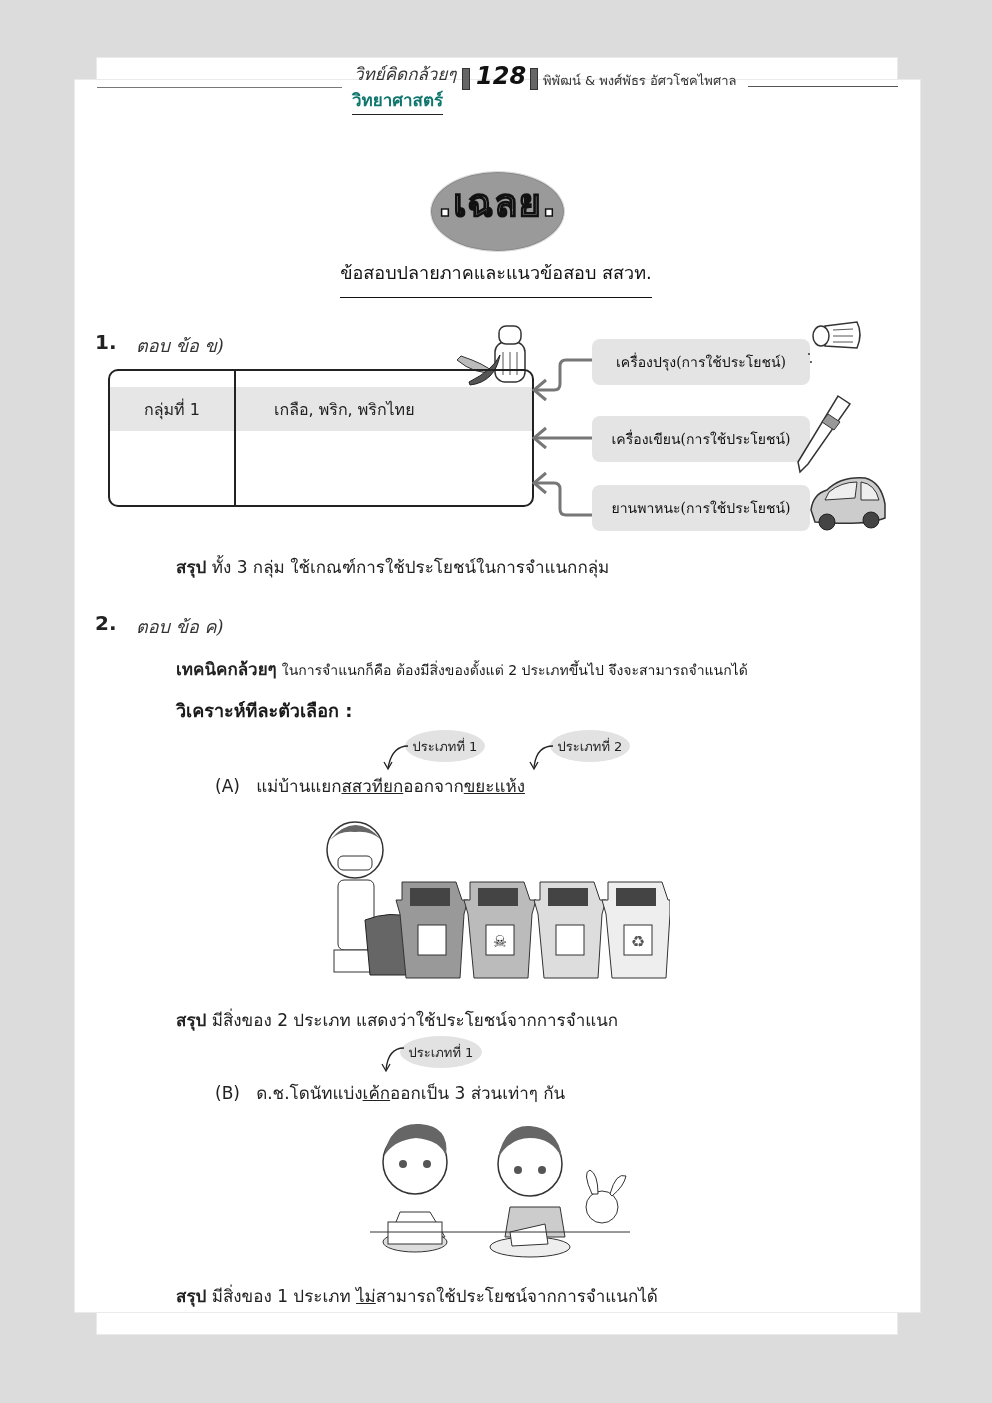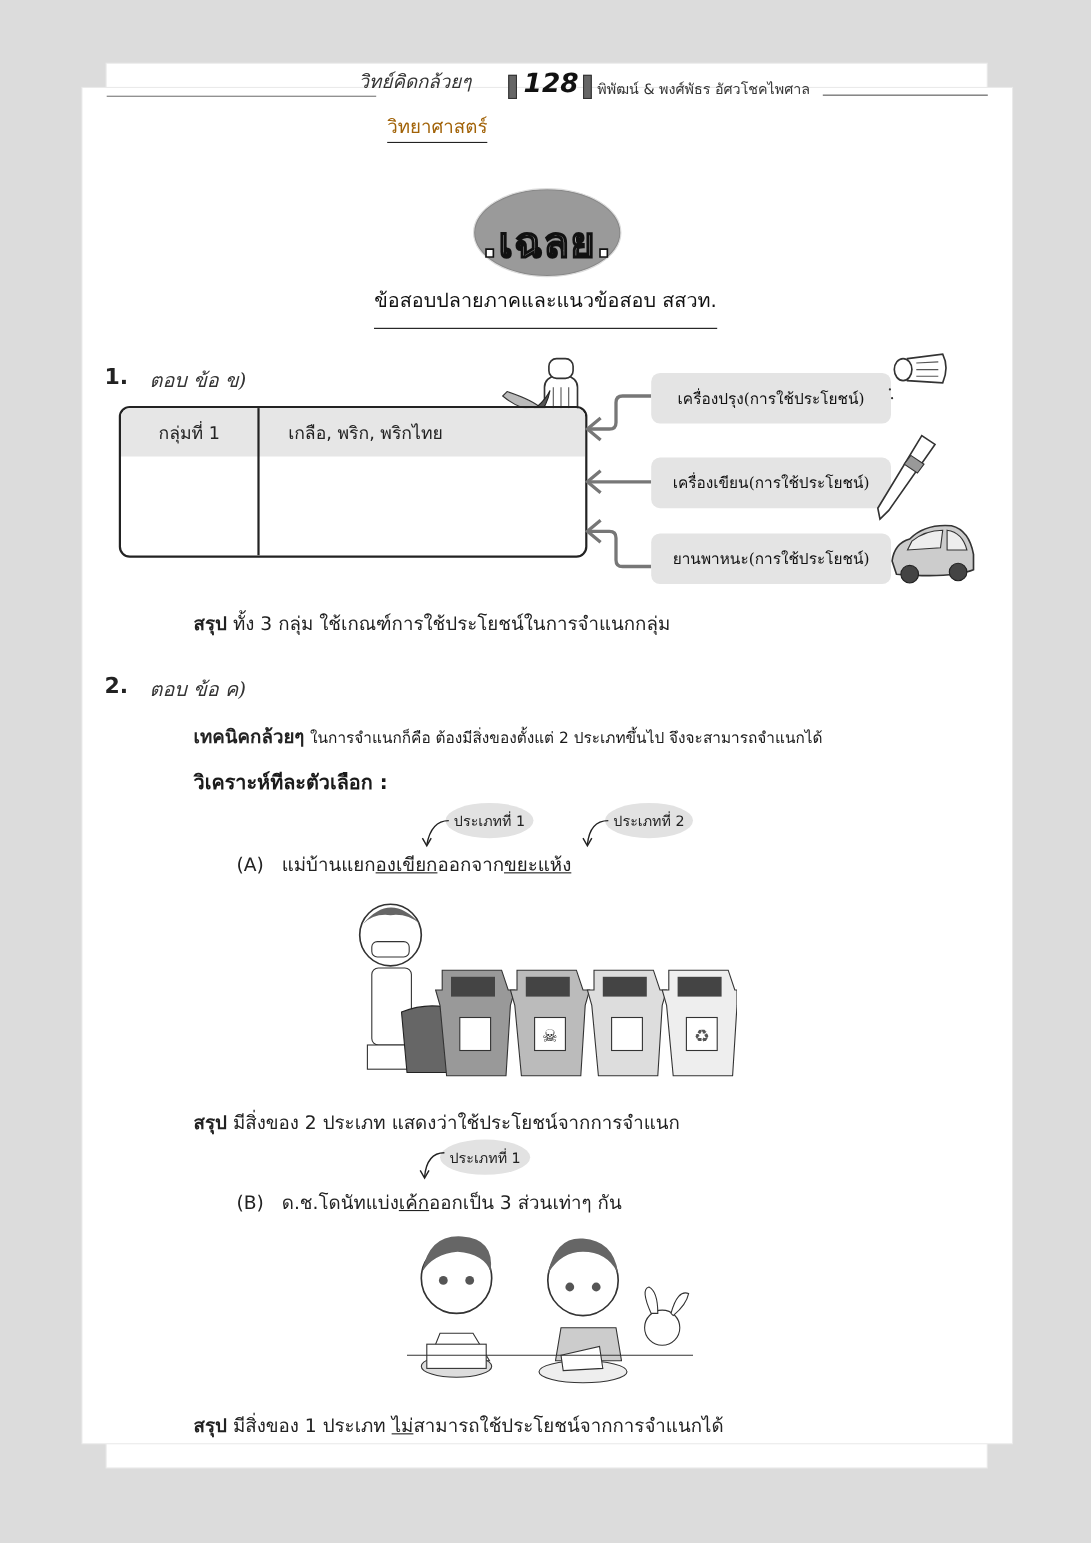--- a/index.html
+++ b/index.html
@@ -6,30 +6,30 @@
   body {
     width:992px; height:1403px; background:#dcdcdc; position:relative; overflow:hidden;
     font-family:"DejaVu Sans", "Liberation Sans", sans-serif; color:#1a1a1a;
   }
   .page-narrow { position:absolute; left:97px; top:58px; width:800px; height:1276px; background:#fff; box-shadow:0 0 0 1px #eaeaea; }
   .page-wide { position:absolute; left:75px; top:80px; width:845px; height:1232px; background:#fff; box-shadow:0 0 0 1px #eaeaea; }
   .abs { position:absolute; }
 
   
   .hdr-line-left { left:97px; top:87px; width:245px; height:1px; background:#777; }
-  .hdr-script { left:326px; top:60px; font-family:"DejaVu Serif", serif; font-style:italic; font-size:17px; color:#333; }
-  .hdr-subject { left:352px; top:86px; font-size:17px; font-weight:normal; color:#a16207; border-bottom:1.5px solid #222; padding-bottom:1px;margin-top:15px; }
+  .hdr-script { left:354px; top:60px; font-family:"DejaVu Serif", serif; font-style:italic; font-size:17px; color:#333; }
+  .hdr-subject { left:352px; top:86px; font-size:17px; font-weight:bold; color:#0f766e; border-bottom:1.5px solid #222; padding-bottom:1px; }
   .hdr-bar1 { left:462px; top:68px; width:6px; height:20px; background:#666; border:1px solid #333; }
   .hdr-page { left:476px; top:62px; font-size:24px; font-weight:bold; font-style:italic; color:#111; }
   .hdr-bar2 { left:530px; top:68px; width:6px; height:20px; background:#666; border:1px solid #333; }
   .hdr-authors { left:543px; top:70px; font-size:13px; color:#333; }
   .hdr-line-right { left:748px; top:86px; width:150px; height:1px; background:#555; }
 
   
-  .logo { left:430px; top:171px; width:133px; height:79px; border-radius:50%; background:#9a9a9a; border:1px solid #ddd; box-shadow:0 0 0 1px #888 inset; display:flex; align-items:flex-end; justify-content:center; }
+  .logo { left:430px; top:171px; width:133px; height:79px; border-radius:50%; background:#9a9a9a; border:1px solid #ddd; box-shadow:0 0 0 1px #888 inset; display:flex; align-items:flex-start; justify-content:center; }
   .logo span { font-size:38px; font-weight:bold; color:#fff; -webkit-text-stroke:1.5px #111; letter-spacing:1px; }
   .subtitle { left:0; width:992px; top:258px; text-align:center; }
   .subtitle span { font-size:18px; color:#111; border-bottom:1.5px solid #111; padding-bottom:14px; }
 
   
   .qnum { font-size:20px; font-weight:bold; color:#222; }
   .qans { font-size:18px; font-style:italic; color:#333; font-family:"DejaVu Serif", serif; }
 
   
   .tbl { left:108px; top:369px; width:422px; height:134px; border:2px solid #222; border-radius:10px; overflow:hidden; }
@@ -78,21 +78,21 @@
   <rect x="40" y="22" width="30" height="40" rx="10" fill="#fff" stroke="#333" stroke-width="1.5"></rect>
   <rect x="44" y="6" width="22" height="18" rx="7" fill="#fff" stroke="#333" stroke-width="1.5"></rect>
   <line x1="48" y1="32" x2="48" y2="55" stroke="#555"></line>
     <line x1="55" y1="32" x2="55" y2="55" stroke="#555"></line>
     <line x1="62" y1="32" x2="62" y2="55" stroke="#555"></line>
   <path d="M2 40 Q20 55 38 52 Q30 44 6 36 Z" fill="#bbb" stroke="#333"></path>
   <path d="M15 65 Q40 62 45 35 Q38 50 14 62 Z" fill="#555" stroke="#222"></path>
 </svg>
 
 <div class="abs tbl">
-  <div class="row shade" style="top:0;">
+  <div class="row shade" style="top:16px;gap:12px;">
     <div class="c1">กลุ่มที่ 1</div>
     <div class="c2">เกลือ, พริก, พริกไทย</div>
   </div>
   <div class="vline"></div>
 </div>
 
 <svg class="abs" style="left:528px;top:350px;" width="70" height="170">
   <g stroke="#777" stroke-width="3" fill="none">
     <path d="M64 10 H38 Q32 10 32 16 V34 Q32 40 26 40 H6"></path>
     <path d="M18 30 L6 40 L18 50"></path>
@@ -149,21 +149,21 @@
 <svg class="abs" style="left:378px;top:740px;" width="260" height="35">
   <g stroke="#222" stroke-width="1.3" fill="none">
     <path d="M30 6 Q14 6 10 28"></path>
       <path d="M6 22 L10 29 L14 22"></path>
     <path d="M175 6 Q158 6 156 28"></path>
       <path d="M152 22 L156 29 L160 22"></path>
   </g>
 </svg>
 <div class="abs body-text" style="left:215px;top:772px;">
   <span>(A)</span>&nbsp;&nbsp;
-  <span>แม่บ้านแยก</span><span class="ul">องเขียก</span><span>ออกจาก</span><span class="ul">ขยะแห้ง</span>
+  <span>แม่บ้านแยก</span><span class="ul">สสวทียก</span><span>ออกจาก</span><span class="ul">ขยะแห้ง</span>
 </div>
 
 <svg class="abs" style="left:320px;top:810px;" width="350" height="175">
   <circle cx="35" cy="40" r="28" fill="#fff" stroke="#333" stroke-width="1.5"></circle>
   <path d="M10 30 Q35 0 62 30 Q50 20 35 22 Q20 20 10 30Z" fill="#666"></path>
   <rect x="18" y="46" width="34" height="14" rx="5" fill="#fff" stroke="#333"></rect>
   <rect x="18" y="70" width="36" height="70" rx="6" fill="#fff" stroke="#333"></rect>
   <rect x="14" y="140" width="40" height="22" fill="#fff" stroke="#333"></rect>
   <path d="M45 110 Q70 100 95 108 L100 165 L50 165 Z" fill="#666" stroke="#222"></path>
   <g>

